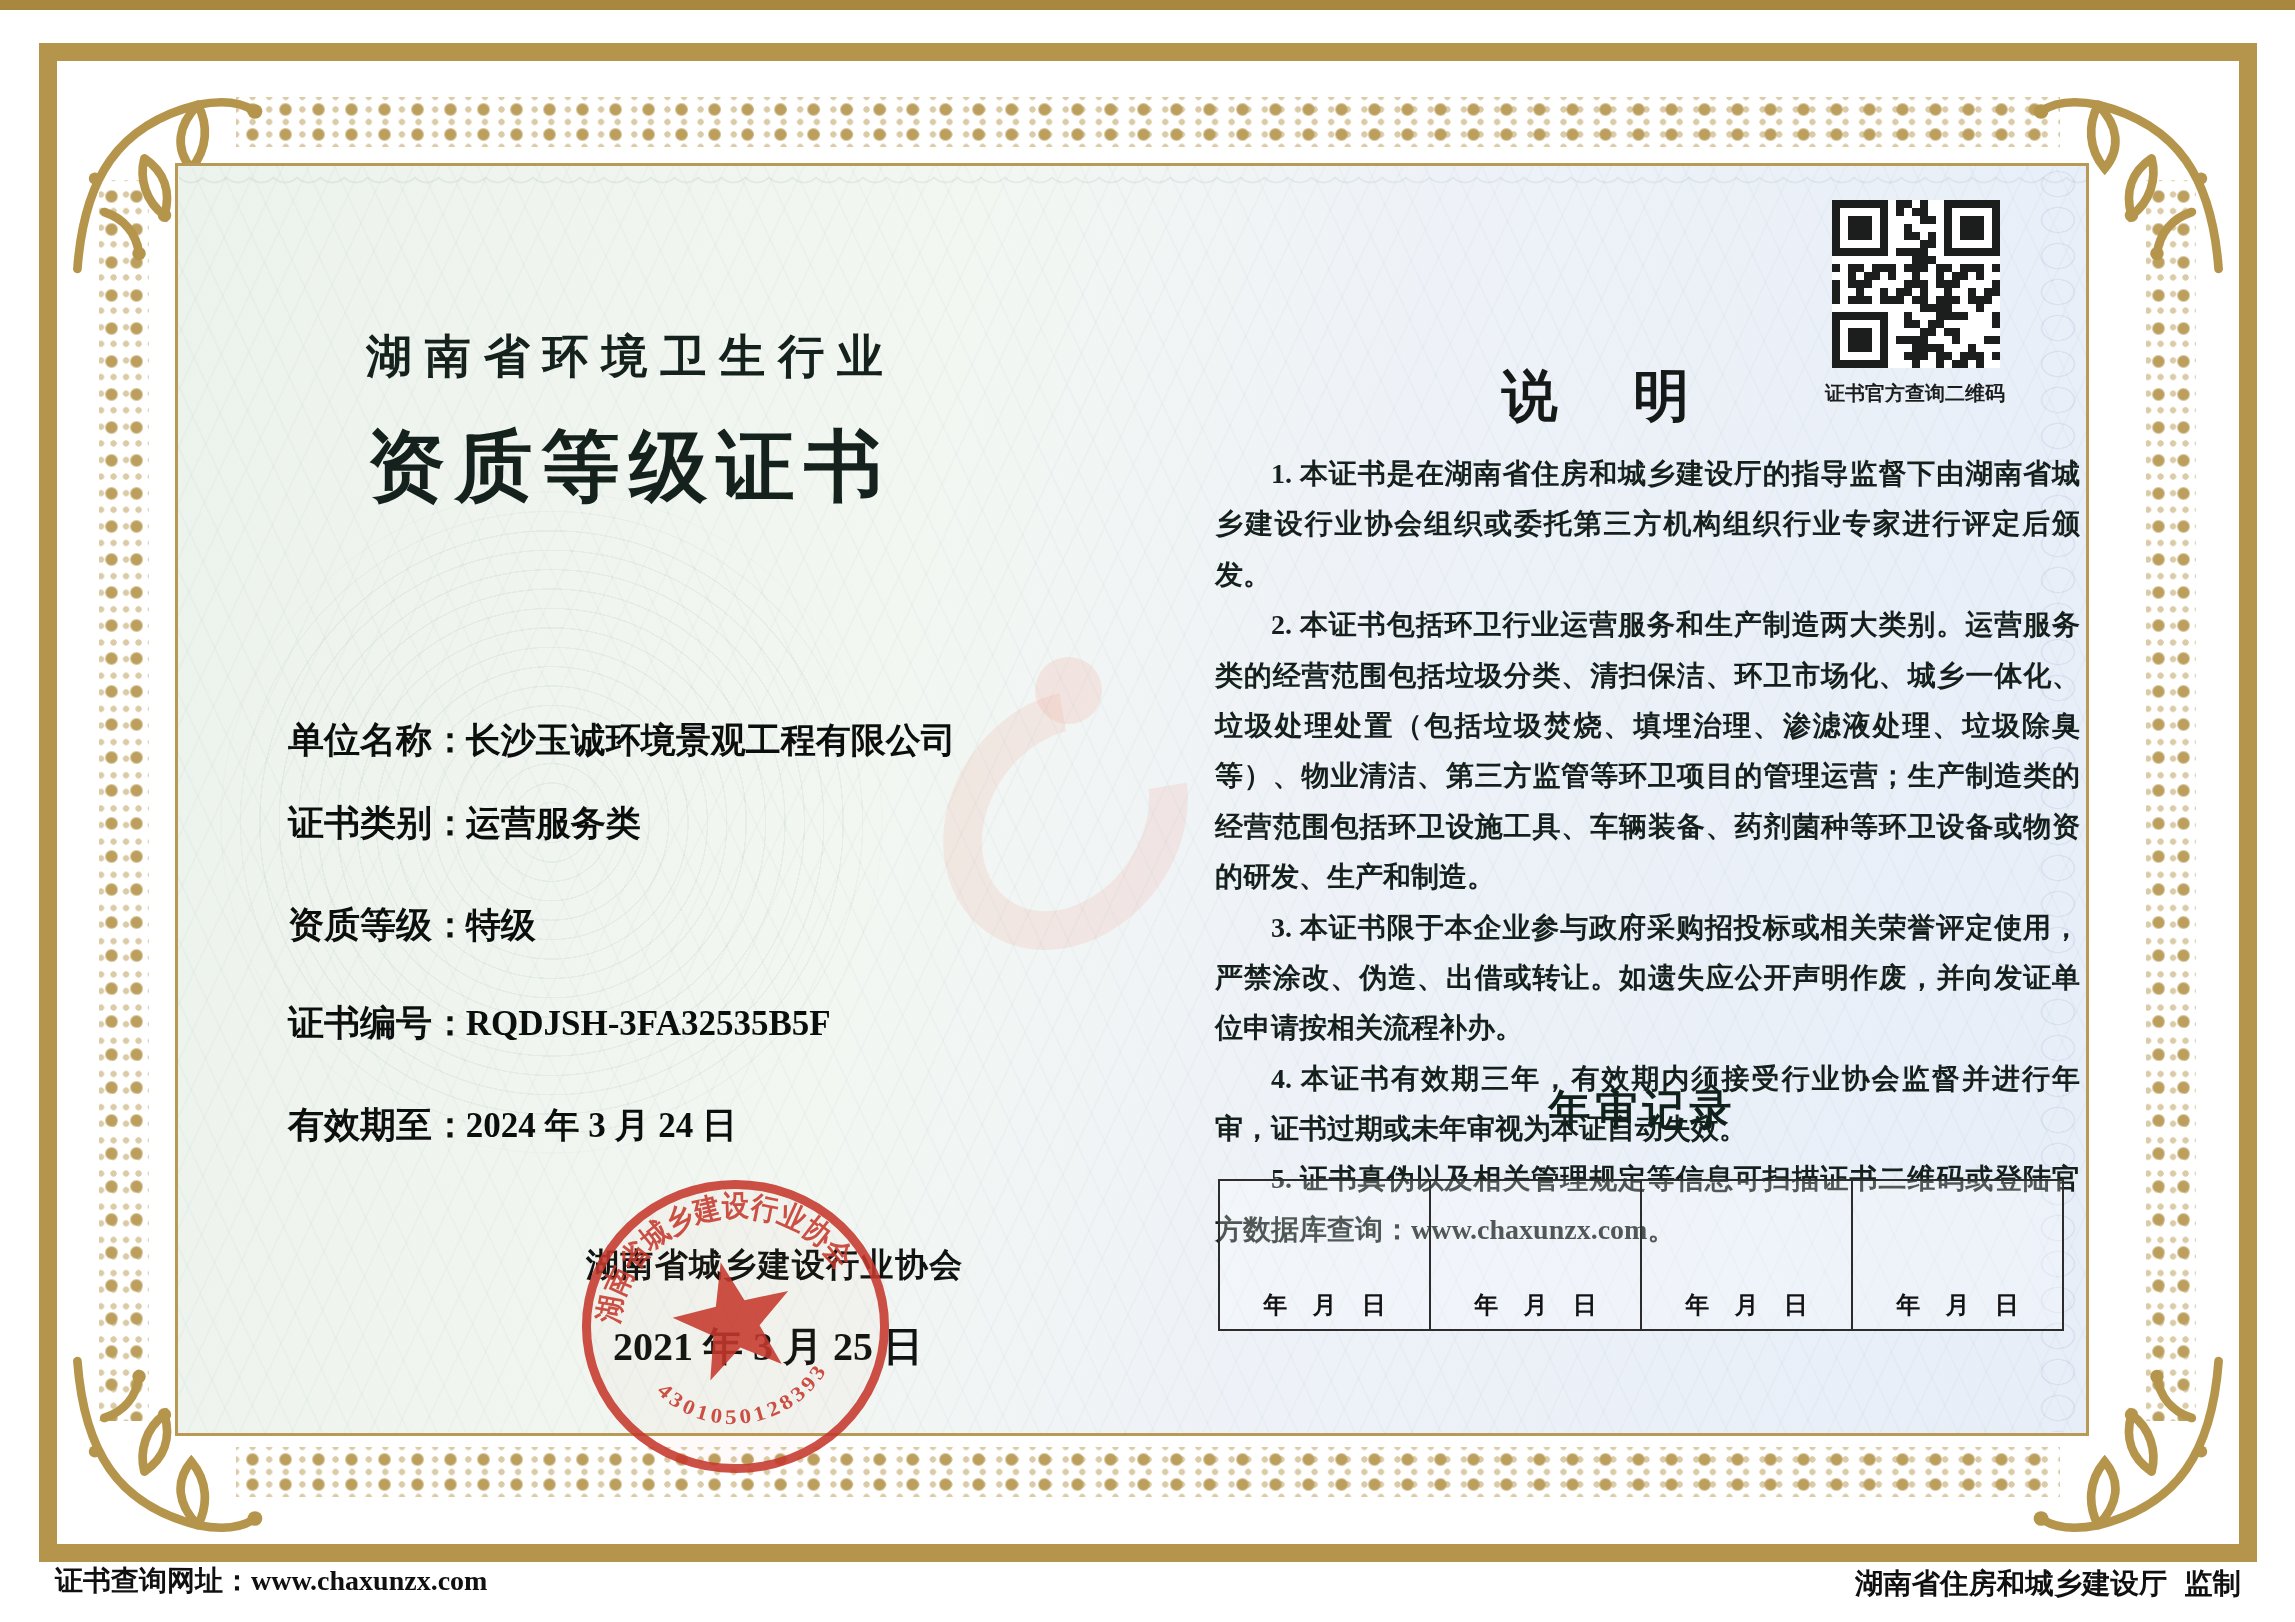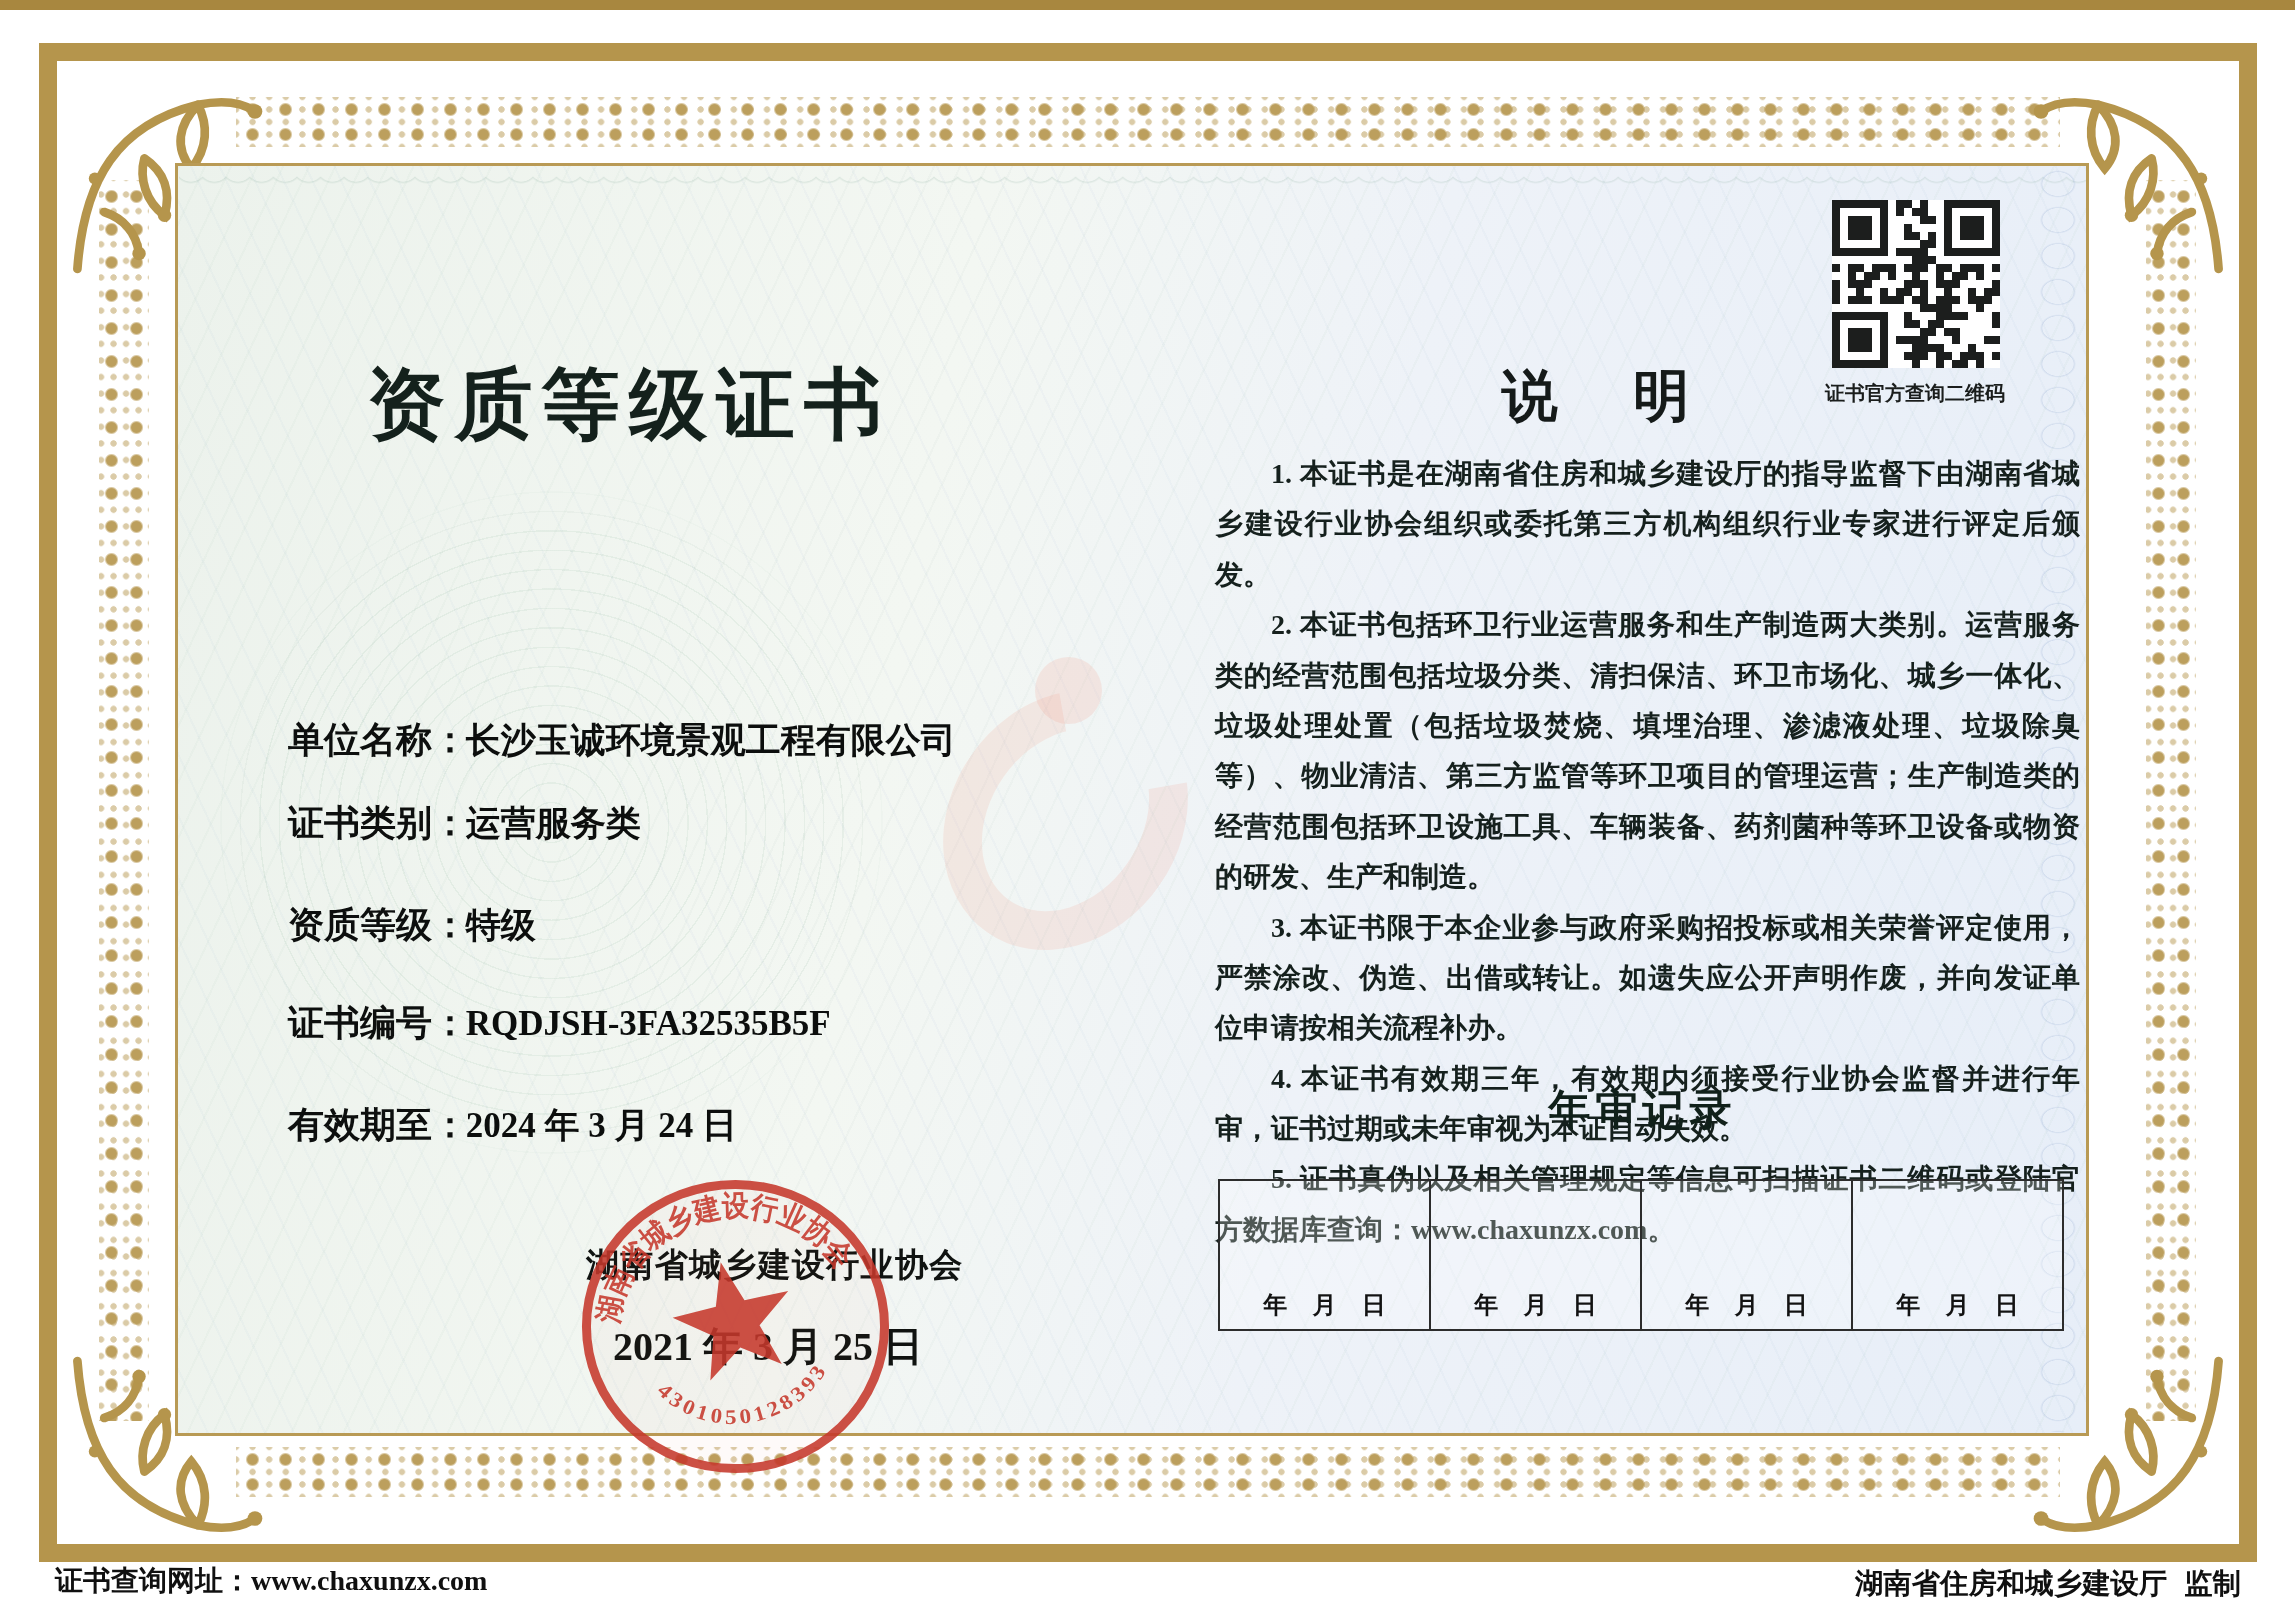--- a/index.html
+++ b/index.html
@@ -123,20 +123,21 @@
     </svg>
 
   <div class="content"></div>
   <div class="scallop-band"></div>
   <div class="right-guilloche"></div>
   <div class="rosette"></div>
   <div class="logo-c"></div>
   <div class="logo-dot"></div>
 
   <div class="title-block">
+    <div class="title-line1">湖南省环境卫生行业</div>
     <div class="title-line2">资质等级证书</div>
   </div>
 
   <div class="field-row row-0">
     <span class="field-label">单位名称：</span>
     <span class="field-value">长沙玉诚环境景观工程有限公司</span>
   </div>
   <div class="field-row row-1">
     <span class="field-label">证书类别：</span>
     <span class="field-value">运营服务类</span>

